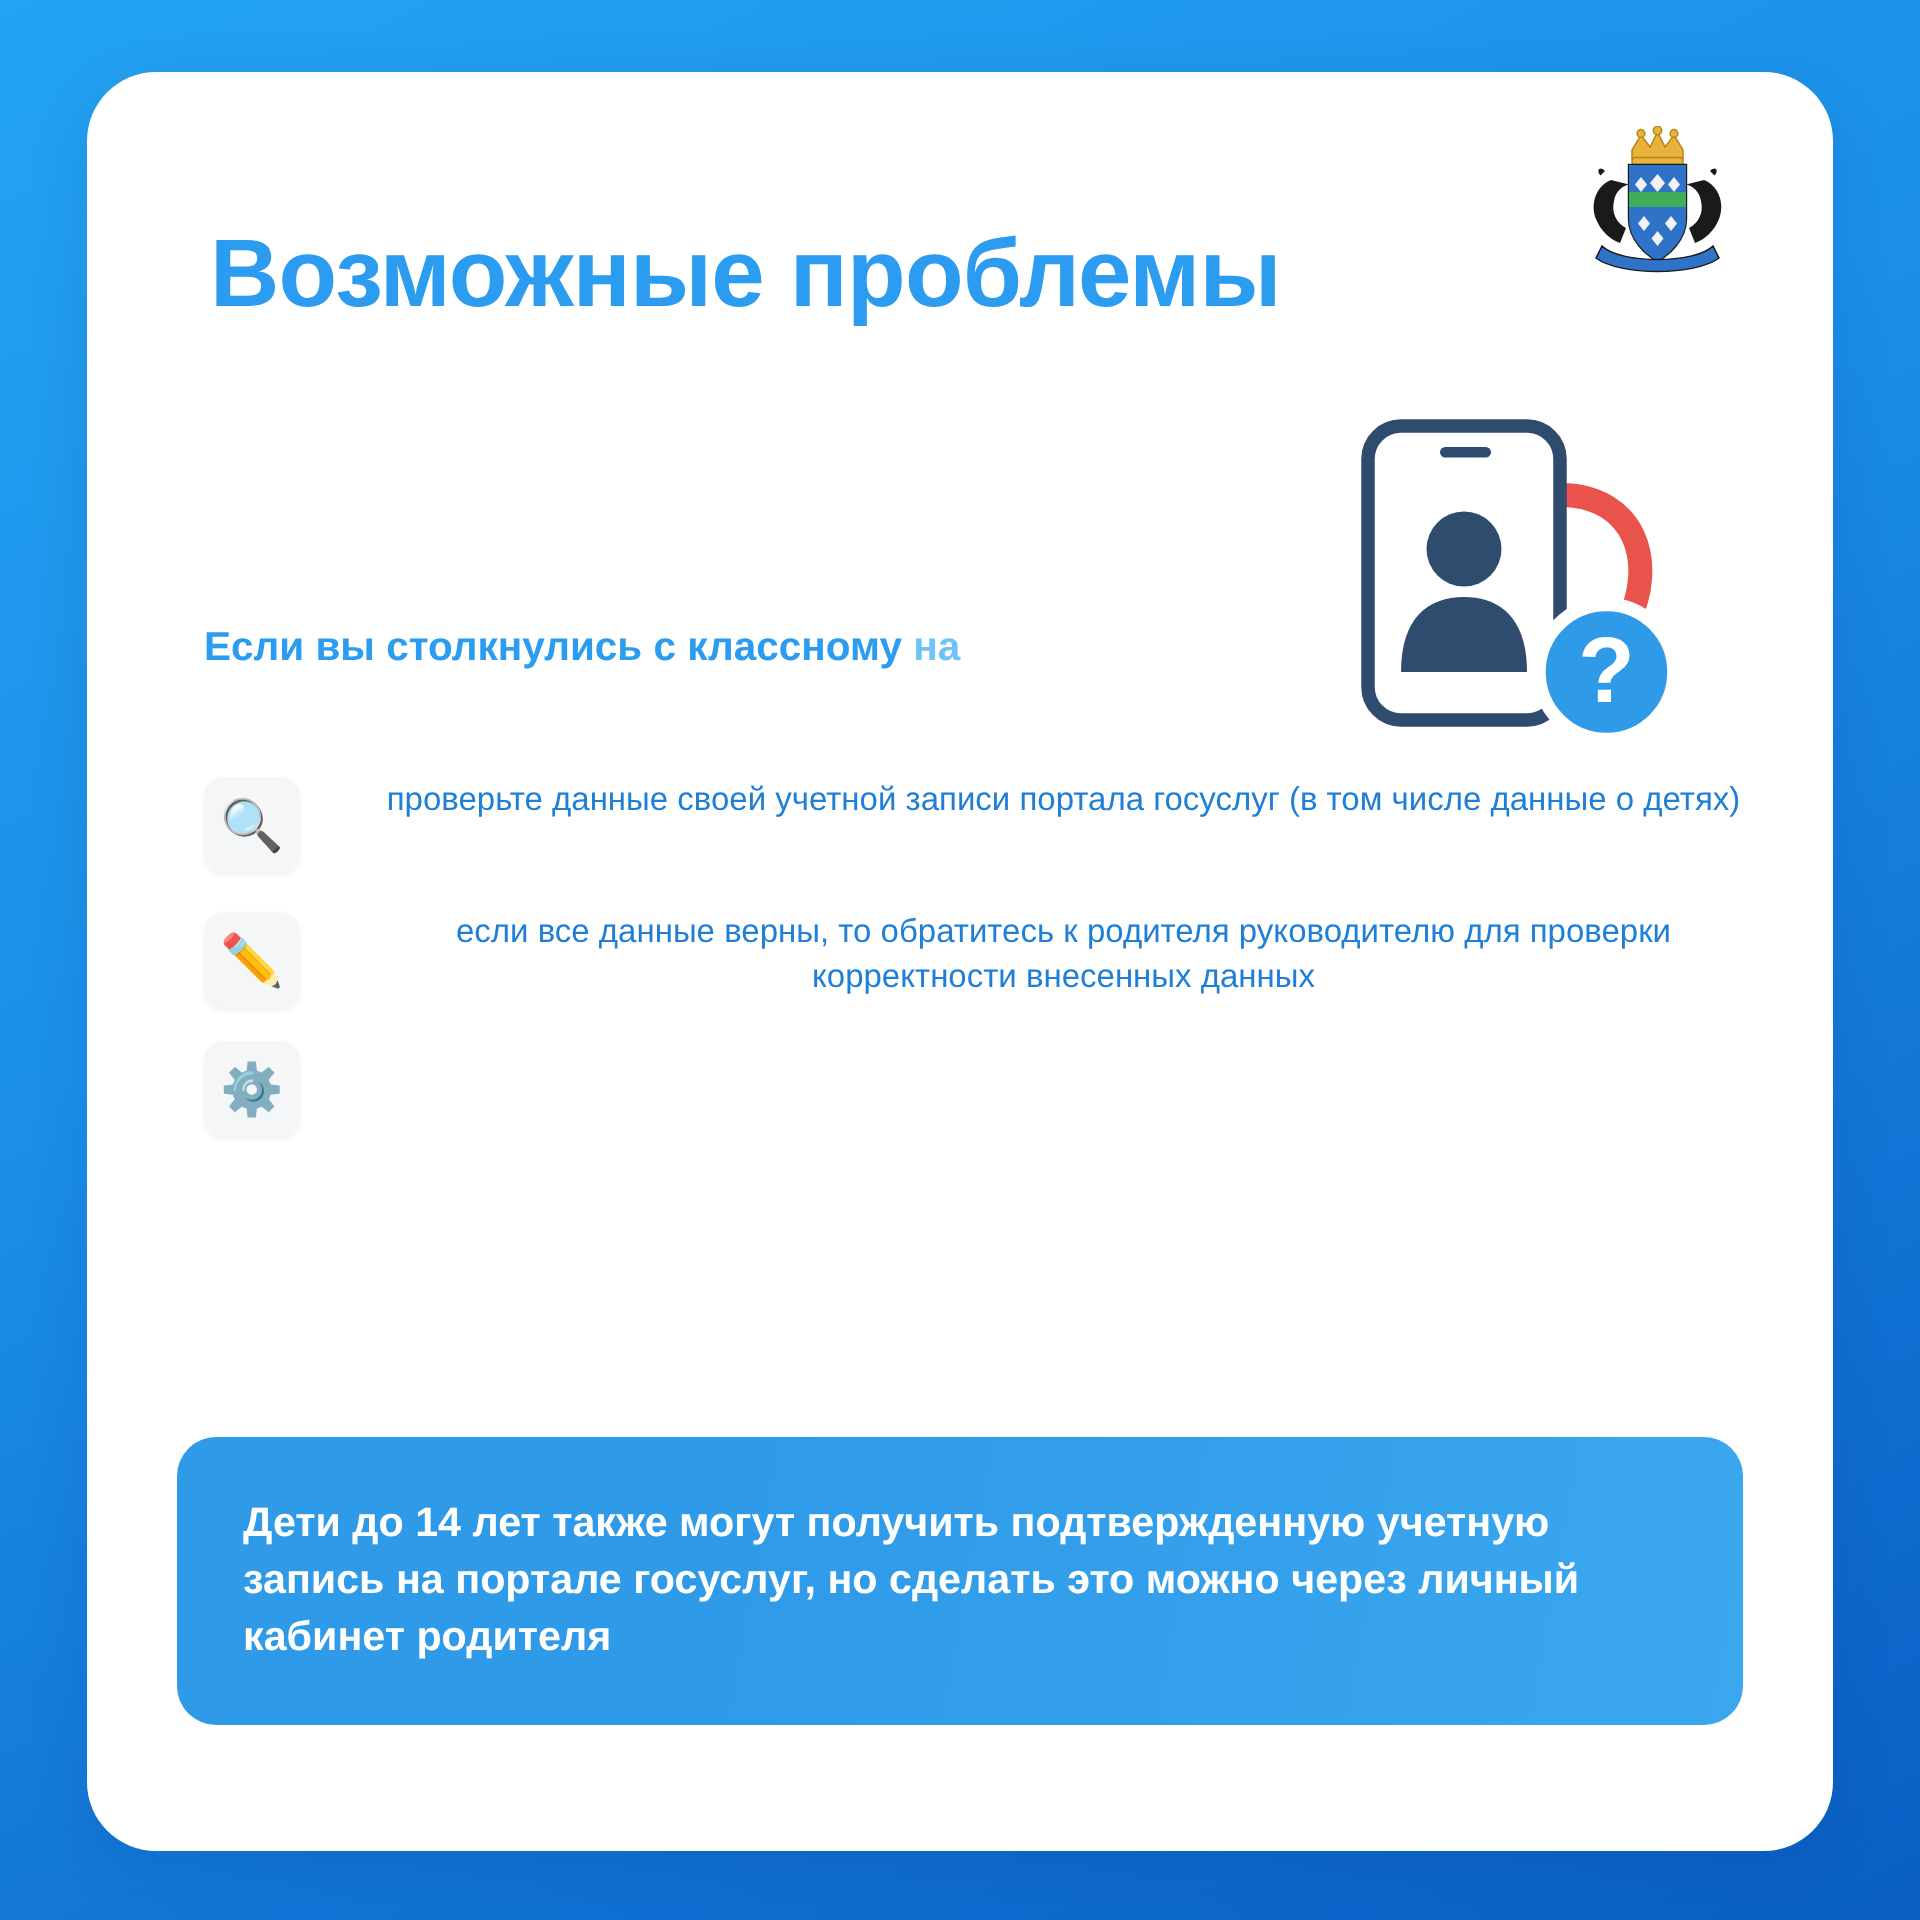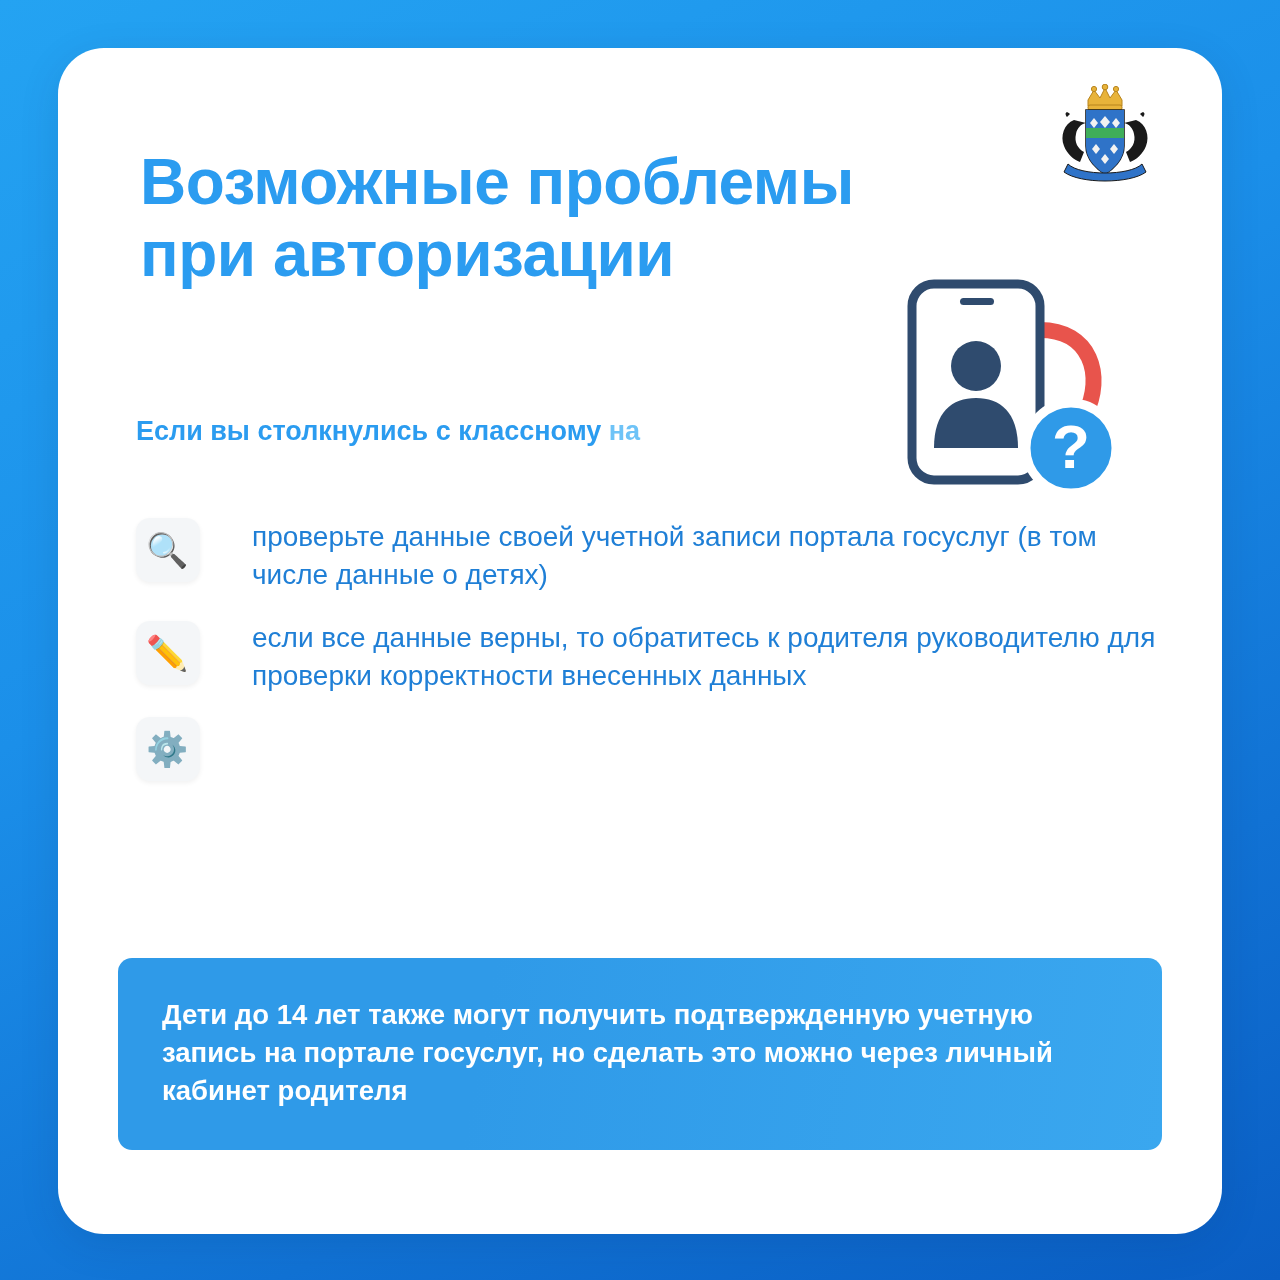--- a/index.html
+++ b/index.html
@@ -103,40 +103,41 @@
     display: flex;
     align-items: center;
     justify-content: center;
     font-size: 34px;
     margin-right: 52px;
     margin-top: 4px;
     box-shadow: 0 2px 5px rgba(0,0,0,0.06);
   }
   .bullet-text {
     flex: 1;
-    font-size: 28px;
+    font-size: 22px;
     line-height: 1.37;
     color: #1f7fd6;
     padding-top: 2px;
+    text-align: center;
   }
   .bullet-text b {
     font-weight: bold;
     color: #1565c0;
   }
   .b1 .bullet-icon { margin-top: 2px; }
   .b3 { align-items: center; }
   .b3 .bullet-icon { margin-top: 0; }
 
   
   .note {
     position: absolute;
     left: 60px;
     top: 910px;
     width: 1044px;
-    border-radius: 14px;
+    border-radius: 26px;
     background: linear-gradient(100deg, #2f9ae8 0%, #2f9ae8 35%, #3aa7ef 100%);
     color: #ffffff;
     padding: 38px 62px 40px 44px;
     box-sizing: border-box;
     font-size: 27.5px;
     line-height: 1.38;
     font-weight: bold;
   }
 </style>
 </head>
@@ -177,21 +178,20 @@
         </g>
 
         <g fill="#2f73c8" stroke="#1a1a1a" stroke-width="1">
           <path d="M18 80 C30 92 80 92 92 80 L96 88 C80 100 30 100 14 88 Z"></path>
         </g>
       </svg>
     </div>
 
     <h1 class="title">
       <span>Возможные проблемы</span>
-      <span class="line2">при авторизации</span>
     </h1>
 
     <div class="illustration">
       <svg viewBox="0 0 240 240" width="240" height="240" xmlns="http://www.w3.org/2000/svg">
 
         <path d="M150 60 C200 60 215 105 195 145 C185 165 165 175 150 175" fill="none" stroke="#e8544c" stroke-width="16" stroke-linecap="round"></path>
 
         <rect x="22" y="14" width="128" height="196" rx="22" fill="#ffffff" stroke="#2f4b6e" stroke-width="9"></rect>
         <rect x="70" y="28" width="34" height="7" rx="3.5" fill="#2f4b6e"></rect>
 

